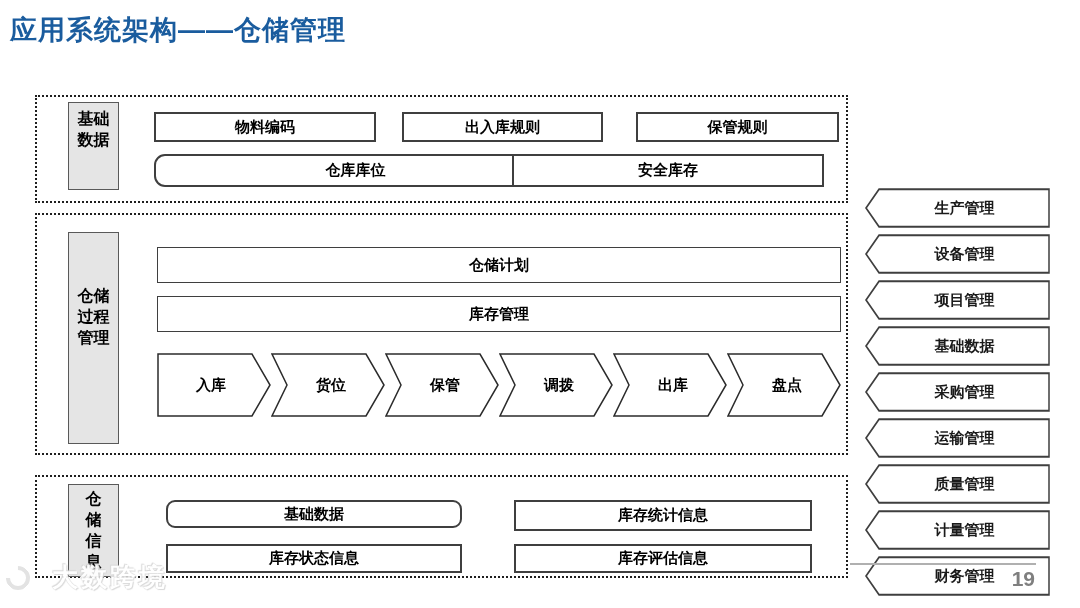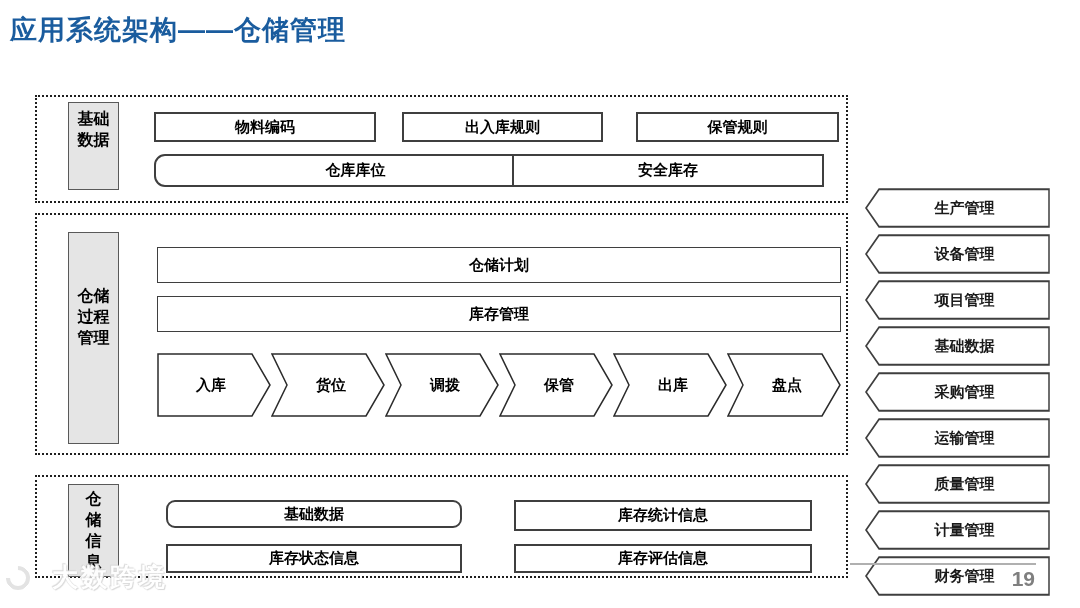--- a/index.html
+++ b/index.html
@@ -150,27 +150,27 @@
       <div class="flow-step notched">
         <svg viewBox="0 0 114 64" preserveAspectRatio="none">
           <polygon points="1,1 95,1 113,32 95,63 1,63 16,32" fill="#ffffff" stroke="#2b2b2b" stroke-width="1.5"></polygon>
         </svg>
         <span class="step-label">货位</span>
       </div>
       <div class="flow-step notched">
         <svg viewBox="0 0 114 64" preserveAspectRatio="none">
           <polygon points="1,1 95,1 113,32 95,63 1,63 16,32" fill="#ffffff" stroke="#2b2b2b" stroke-width="1.5"></polygon>
         </svg>
+        <span class="step-label">保管</span>
+      </div>
+      <div class="flow-step notched">
+        <svg viewBox="0 0 114 64" preserveAspectRatio="none">
+          <polygon points="1,1 95,1 113,32 95,63 1,63 16,32" fill="#ffffff" stroke="#2b2b2b" stroke-width="1.5"></polygon>
+        </svg>
         <span class="step-label">调拨</span>
-      </div>
-      <div class="flow-step notched">
-        <svg viewBox="0 0 114 64" preserveAspectRatio="none">
-          <polygon points="1,1 95,1 113,32 95,63 1,63 16,32" fill="#ffffff" stroke="#2b2b2b" stroke-width="1.5"></polygon>
-        </svg>
-        <span class="step-label">保管</span>
       </div>
       <div class="flow-step notched">
         <svg viewBox="0 0 114 64" preserveAspectRatio="none">
           <polygon points="1,1 95,1 113,32 95,63 1,63 16,32" fill="#ffffff" stroke="#2b2b2b" stroke-width="1.5"></polygon>
         </svg>
         <span class="step-label">出库</span>
       </div>
       <div class="flow-step notched">
         <svg viewBox="0 0 114 64" preserveAspectRatio="none">
           <polygon points="1,1 95,1 113,32 95,63 1,63 16,32" fill="#ffffff" stroke="#2b2b2b" stroke-width="1.5"></polygon>

